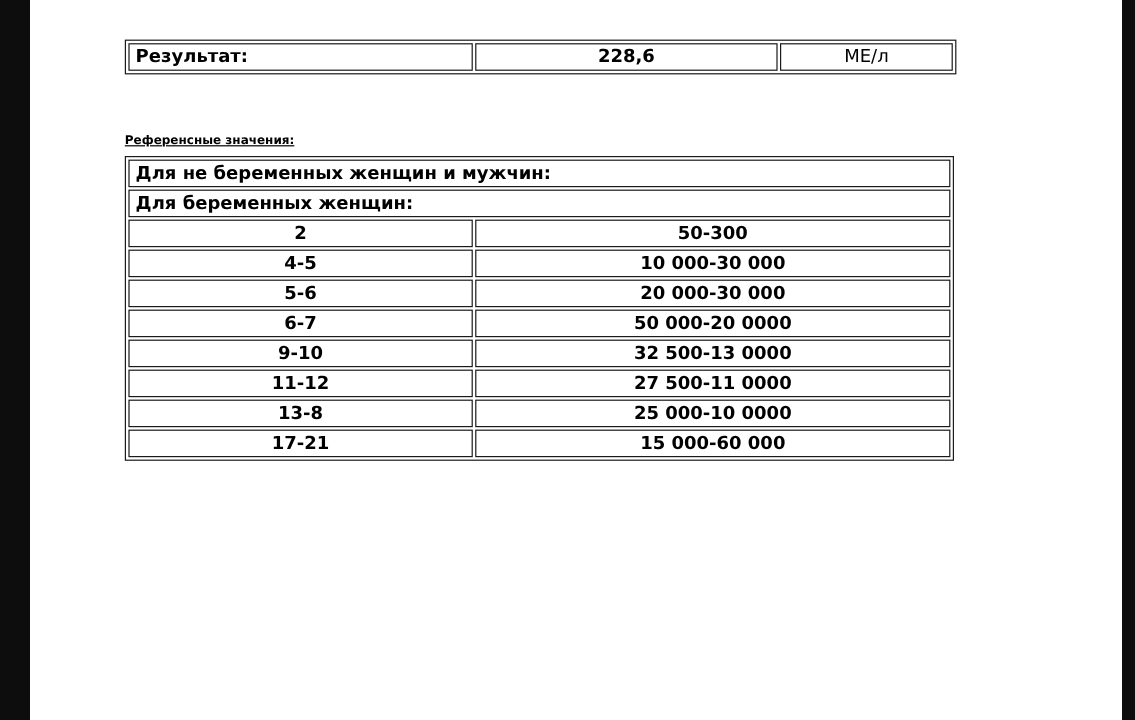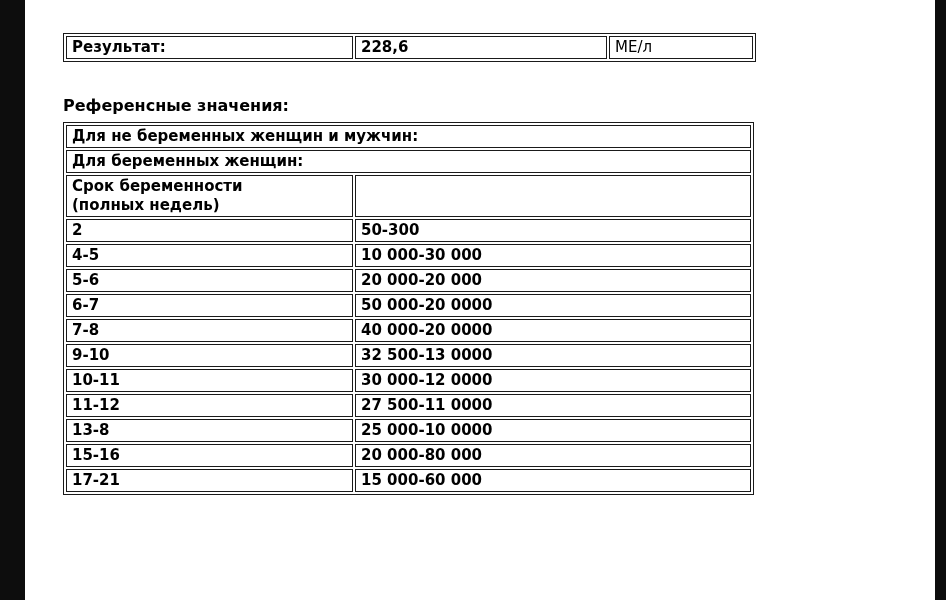--- a/index.html
+++ b/index.html
@@ -10,46 +10,47 @@
     color: #000000;
     position: relative;
   }
   .edge { position: absolute; top: 0; bottom: 0; background: #0d0d0d; }
   .edge-left { left: 0; width: 25px; }
   .edge-right { right: 0; width: 11px; }
   .page {
     position: absolute; left: 25px; top: 0;
     width: 910px; height: 600px; background: #ffffff;
   }
-  .content { padding-left: 38px; padding-top: 33px; }
+  .content { padding-left: 79px; padding-top: 33px; }
   table {
     border-collapse: separate;
     border-spacing: 2px;
     border: 1px solid #1a1a1a;
     background: #ffffff;
     table-layout: fixed;
   }
   td {
     border: 1px solid #1a1a1a;
     font-size: 15px;
     line-height: 19px;
     padding: 1px 5px;
     vertical-align: top;
     overflow: hidden;
     white-space: normal;
   }
-  .center { text-align: left; }
+  .center { text-align: center; }
   .bold { font-weight: bold; }
   .result-table { width: 691px; }
   .ref-table { width: 691px; font-weight: bold; }
   .ref-heading {
-    font-size: 16px;
+    font-size: 10px;
     font-weight: bold;
-    margin-top: 34px;
+    margin-top: 50px;
     margin-bottom: 7px;
+    text-decoration: underline;
   }
   .weeks-header-cell span { display: inline-block; max-width: 245px; }
 </style>
 </head>
 <body>
 
 <div class="edge edge-left"></div>
 <div class="edge edge-right"></div>
 
 <div class="page">
@@ -78,64 +79,48 @@
           <col style="width:396px">
         </colgroup>
 
       <tbody>
           <tr>
         <td colspan="2">Для не беременных женщин и мужчин:</td>
       </tr>
       <tr>
         <td colspan="2">Для беременных женщин:</td>
       </tr>
-      <tr>
-        <td class="weeks-header-cell"><span>Срок беременности (полных недель)</span></td>
-        <td></td>
-      </tr>
 
       <tr>
         <td class="center">2</td>
         <td class="center">50-300</td>
       </tr>
       <tr>
         <td class="center">4-5</td>
         <td class="center">10 000-30 000</td>
       </tr>
       <tr>
         <td class="center">5-6</td>
-        <td class="center">20 000-20 000</td>
+        <td class="center">20 000-30 000</td>
       </tr>
       <tr>
         <td class="center">6-7</td>
         <td class="center">50 000-20 0000</td>
       </tr>
       <tr>
-        <td class="center">7-8</td>
-        <td class="center">40 000-20 0000</td>
-      </tr>
-      <tr>
         <td class="center">9-10</td>
         <td class="center">32 500-13 0000</td>
-      </tr>
-      <tr>
-        <td class="center">10-11</td>
-        <td class="center">30 000-12 0000</td>
       </tr>
       <tr>
         <td class="center">11-12</td>
         <td class="center">27 500-11 0000</td>
       </tr>
       <tr>
         <td class="center">13-8</td>
         <td class="center">25 000-10 0000</td>
-      </tr>
-      <tr>
-        <td class="center">15-16</td>
-        <td class="center">20 000-80 000</td>
       </tr>
       <tr>
         <td class="center">17-21</td>
         <td class="center">15 000-60 000</td>
       </tr>
     </tbody>
       </table>
 
   </div>
 </div>

